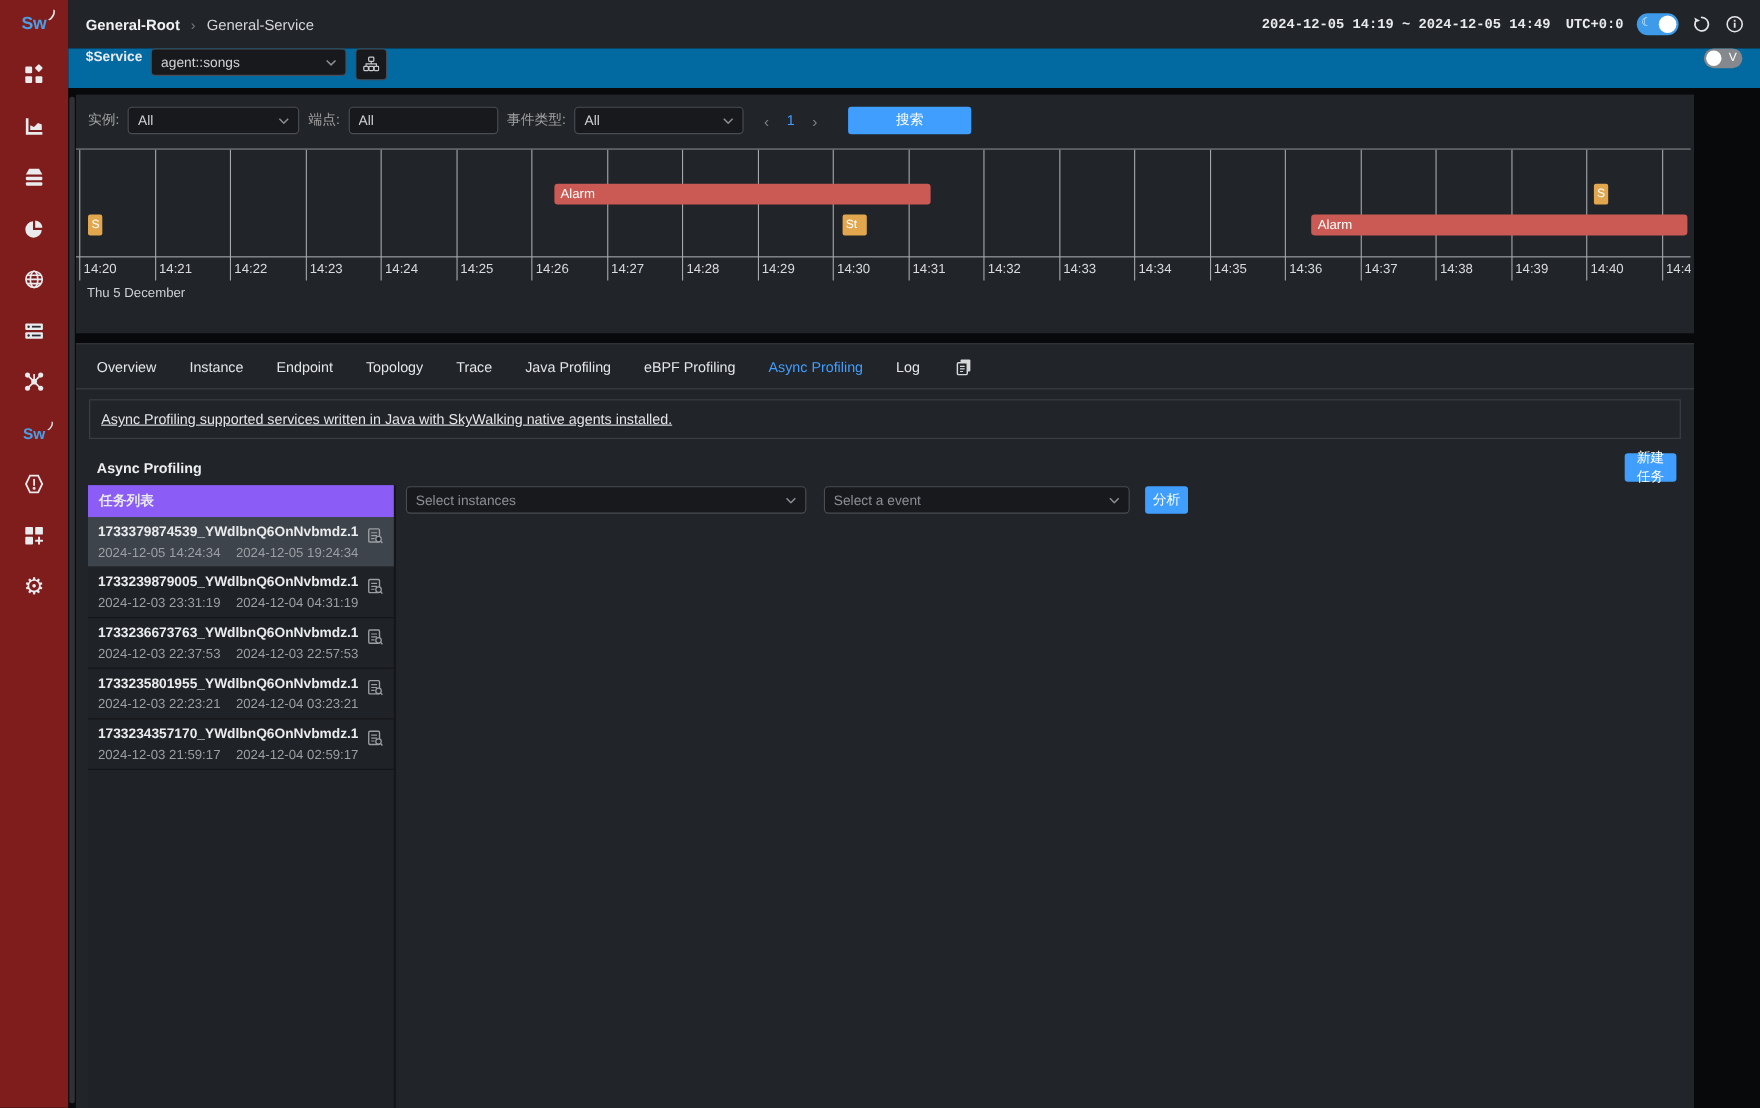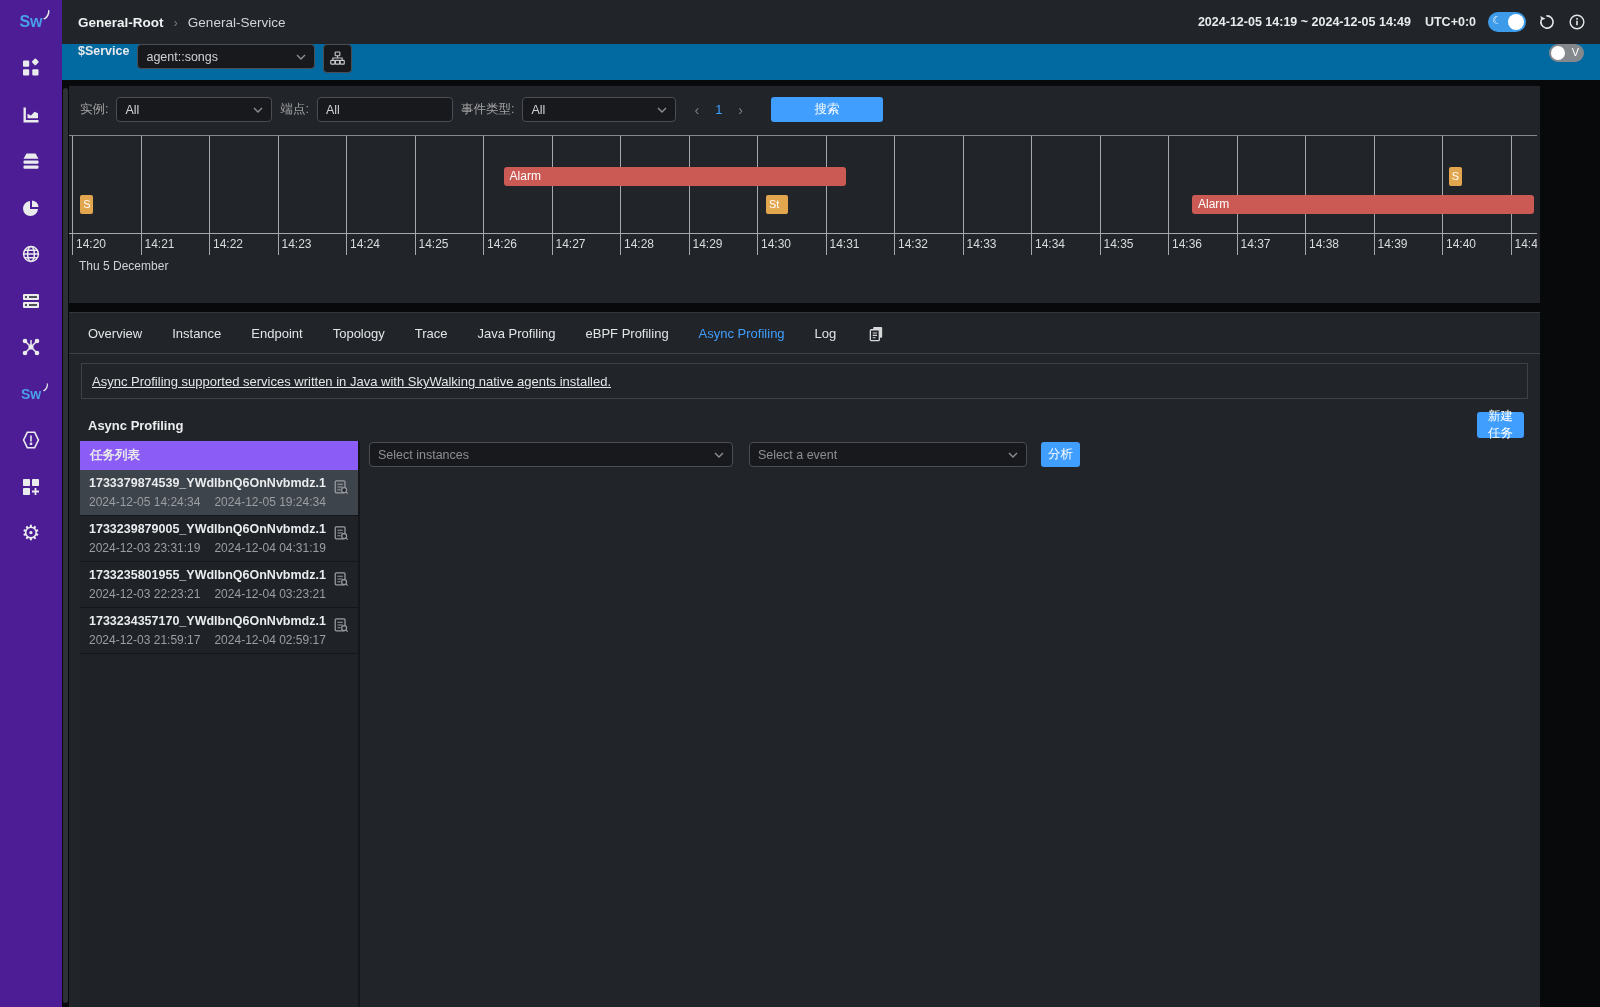--- a/index.html
+++ b/index.html
@@ -1,19 +1,19 @@
 <!DOCTYPE html>
 <html><head>
 <meta charset="utf-8">
 <style>
   html,body{margin:0;padding:0;width:1600px;height:1007px;overflow:hidden;background:#08090a;
     font-family:"Liberation Sans",sans-serif;-webkit-font-smoothing:antialiased;}
-  .mono{font-family:Liberation Sans, sans-serif;}
-  
-  .sidebar{position:absolute;left:0;top:0;width:62px;height:1007px;background:#4c1d95;z-index:5;}
+  .mono{font-family:Liberation Mono, monospace;}
+  
+  .sidebar{position:absolute;left:0;top:0;width:62px;height:1007px;background:#7f1d1d;z-index:5;}
   .side-logo{height:44px;display:flex;align-items:center;justify-content:center;
     color:#4a9fe8;font-weight:bold;font-size:16px;position:relative;}
   .side-logo .mark{position:absolute;top:8px;right:12px;color:#e8eaec;font-size:11px;
     transform:rotate(28deg);font-weight:bold;}
   .side-nav{display:flex;flex-direction:column;padding-top:1px;}
   .side-item{height:46.5px;display:flex;align-items:center;justify-content:center;cursor:pointer;}
   .side-item svg{width:20px;height:20px;}
   .side-sw{color:#4a9fe8;font-weight:bold;font-size:14px;position:relative;}
   .side-sw .mark{position:absolute;top:-4px;right:-7px;color:#e8eaec;font-size:9px;transform:rotate(28deg);}
   .side-gear{color:#e9ebed;font-size:21px;font-family:"DejaVu Sans",sans-serif;}
@@ -390,20 +390,33 @@
       <span>2024-12-04 04:31:19</span>
     </div>
     <svg class="task-inspect" viewBox="0 0 18 18">
       <rect x="2.5" y="2" width="11" height="13.5" rx="1.2" fill="none" stroke="#9b9ea3" stroke-width="1.4"></rect>
       <path d="M5 6h6M5 9h6M5 12h3.5" stroke="#9b9ea3" stroke-width="1.2"></path>
       <circle cx="12.5" cy="12.5" r="2.8" fill="#1f2226" stroke="#9b9ea3" stroke-width="1.3"></circle>
       <path d="M14.5 14.5 16.5 16.5" stroke="#9b9ea3" stroke-width="1.4"></path>
     </svg>
   </div>
 
+  <div class="task-item">
+    <div class="task-id">1733236673763_YWdlbnQ6OnNvbmdz.1</div>
+    <div class="task-times">
+      <span>2024-12-03 22:37:53</span>
+      <span>2024-12-03 22:57:53</span>
+    </div>
+    <svg class="task-inspect" viewBox="0 0 18 18">
+      <rect x="2.5" y="2" width="11" height="13.5" rx="1.2" fill="none" stroke="#9b9ea3" stroke-width="1.4"></rect>
+      <path d="M5 6h6M5 9h6M5 12h3.5" stroke="#9b9ea3" stroke-width="1.2"></path>
+      <circle cx="12.5" cy="12.5" r="2.8" fill="#1f2226" stroke="#9b9ea3" stroke-width="1.3"></circle>
+      <path d="M14.5 14.5 16.5 16.5" stroke="#9b9ea3" stroke-width="1.4"></path>
+    </svg>
+  </div>
 
   <div class="task-item">
     <div class="task-id">1733235801955_YWdlbnQ6OnNvbmdz.1</div>
     <div class="task-times">
       <span>2024-12-03 22:23:21</span>
       <span>2024-12-04 03:23:21</span>
     </div>
     <svg class="task-inspect" viewBox="0 0 18 18">
       <rect x="2.5" y="2" width="11" height="13.5" rx="1.2" fill="none" stroke="#9b9ea3" stroke-width="1.4"></rect>
       <path d="M5 6h6M5 9h6M5 12h3.5" stroke="#9b9ea3" stroke-width="1.2"></path>

